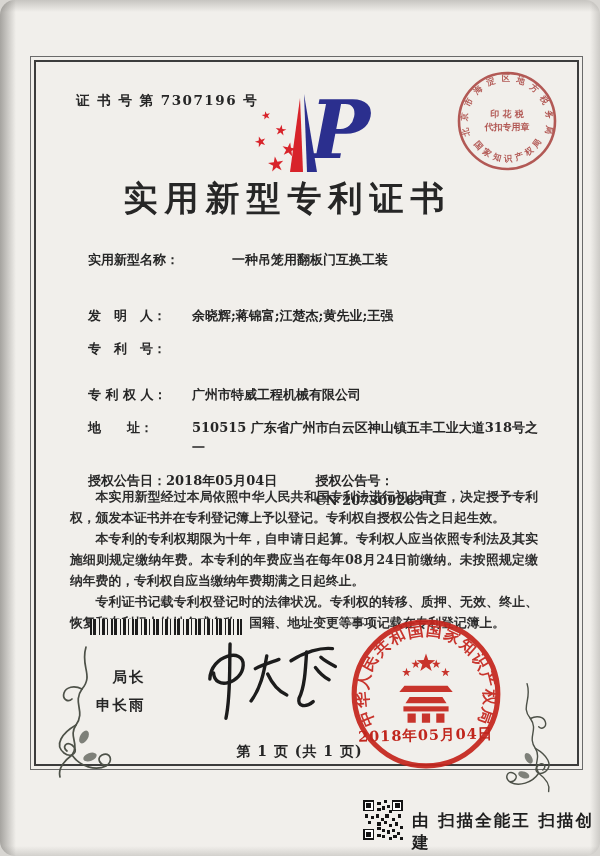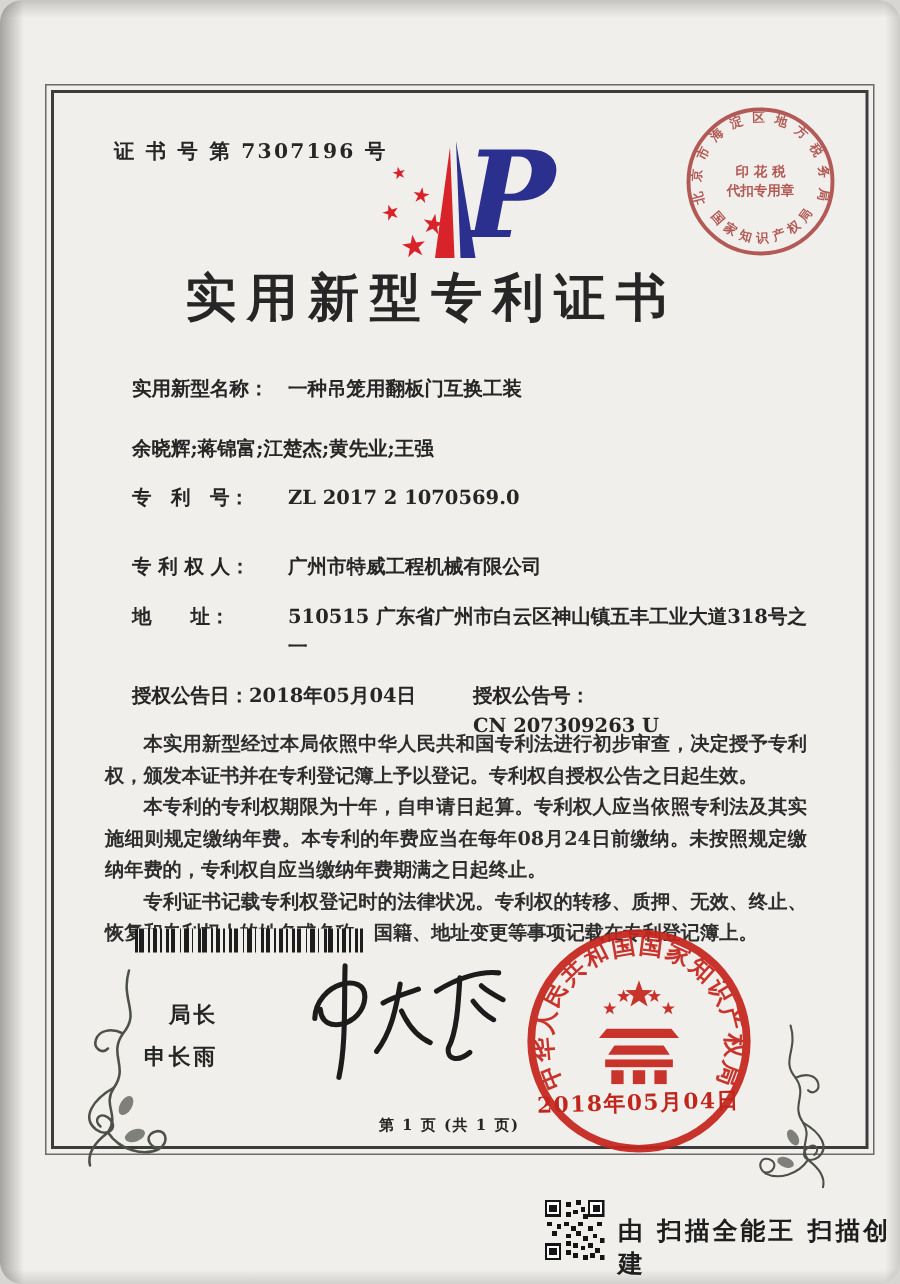--- a/index.html
+++ b/index.html
@@ -22,42 +22,42 @@
   .frame-inner {
     position:absolute; left:3px; top:3px; right:3px; bottom:3px;
     border:2.5px solid #3c3c3c;
   }
   .cert-number { position:absolute; left:76px; top:92px; font-size:13.5px; font-weight:700; letter-spacing:1.5px; }
   .logo { position:absolute; left:238px; top:86px; width:150px; height:92px; }
   .cert-title { position:absolute; left:30px; top:176px; width:515px; text-align:center;
     font-size:34px; font-weight:700; letter-spacing:7px; }
   .fields { position:absolute; left:88px; top:250px; width:452px; font-size:13px; font-weight:700; }
   .field-row { display:flex; margin-bottom:13px; line-height:20px; }
-  .field-row.gap-lg { margin-bottom:20px; }
+  .field-row.gap-lg { margin-bottom:36px;gap:40px; }
   .flabel { flex:0 0 104px; white-space:nowrap; }
   .fvalue { flex:1; }
   .grant-row { display:flex; line-height:20px; margin-top:2px; }
   .grant-pair { display:flex; }
   .grant-pair .flabel { flex:0 0 auto; }
   .grant-pair.second { margin-left:38px;flex-direction:column; }
   .body-text { position:absolute; left:70px; top:486px; width:468px;
     font-size:12.8px; line-height:21px; text-align:justify; font-weight:600; color:#2e2e2e; }
   .body-text p { text-indent:2em; }
   .barcode { position:absolute; left:90px; top:619px; width:152px; height:16px;
     background:repeating-linear-gradient(90deg,
       #1d1d1d 0 2px, #f1efeb 2px 3px, #1d1d1d 3px 6px, #f1efeb 6px 9px,
       #1d1d1d 9px 10px, #f1efeb 10px 12px, #1d1d1d 12px 15px, #f1efeb 15px 17px,
       #1d1d1d 17px 18px, #f1efeb 18px 21px); }
   .signer { position:absolute; left:96px; top:663px; font-size:14.5px; font-weight:700; line-height:28px; letter-spacing:2px;text-align:right; }
   .signature { position:absolute; left:188px; top:636px; width:160px; height:88px; transform:rotate(-3deg); }
   .seal { position:absolute; left:348px; top:616px; width:156px; height:156px; opacity:.93; }
   .seal-date { position:absolute; left:358px; top:726px; font-size:14.5px; font-weight:700;
     color:#c0261d; letter-spacing:1px; transform:rotate(-1.5deg); z-index:5; }
   .page-footer { position:absolute; left:30px; top:743px; width:539px; text-align:center;
-    font-size:10px; font-weight:700; letter-spacing:1px; }
+    font-size:14px; font-weight:700; letter-spacing:1px; }
   .top-stamp { position:absolute; left:452px; top:66px; width:110px; height:110px; opacity:.85; }
   .flourish-bl { position:absolute; left:22px; top:645px; width:92px; height:135px; }
   .flourish-br { position:absolute; left:492px; top:682px; width:100px; height:112px; transform:scaleX(-1); }
   .qr { position:absolute; left:363px; top:800px; width:40px; height:40px; }
   .scan-text { position:absolute; left:412px; top:810px; font-size:16.5px; font-weight:700; color:#1e1e1e; letter-spacing:2px; }
 </style>
 </head>
 <body>
 
 <div class="page">
@@ -80,25 +80,25 @@
   </svg>
 
   <div class="cert-title">实用新型专利证书</div>
 
   <div class="fields">
     <div class="field-row gap-lg">
       <span class="flabel">实用新型名称：</span>
       <span class="fvalue">一种吊笼用翻板门互换工装</span>
     </div>
     <div class="field-row">
+      <span class="flabel">发　明　人：</span>
       <span class="fvalue">余晓辉;蒋锦富;江楚杰;黄先业;王强</span>
     </div>
     <div class="field-row">
       <span class="flabel">专　利　号：</span>
-      <span class="fvalue">ZL 2017 2 1070569.0</span>
     </div>
     <div class="field-row">
     </div>
     <div class="field-row">
       <span class="flabel">专 利 权 人：</span>
       <span class="fvalue">广州市特威工程机械有限公司</span>
     </div>
     <div class="field-row">
       <span class="flabel">地　　址：</span>
       <span class="fvalue">510515 广东省广州市白云区神山镇五丰工业大道318号之一</span>

